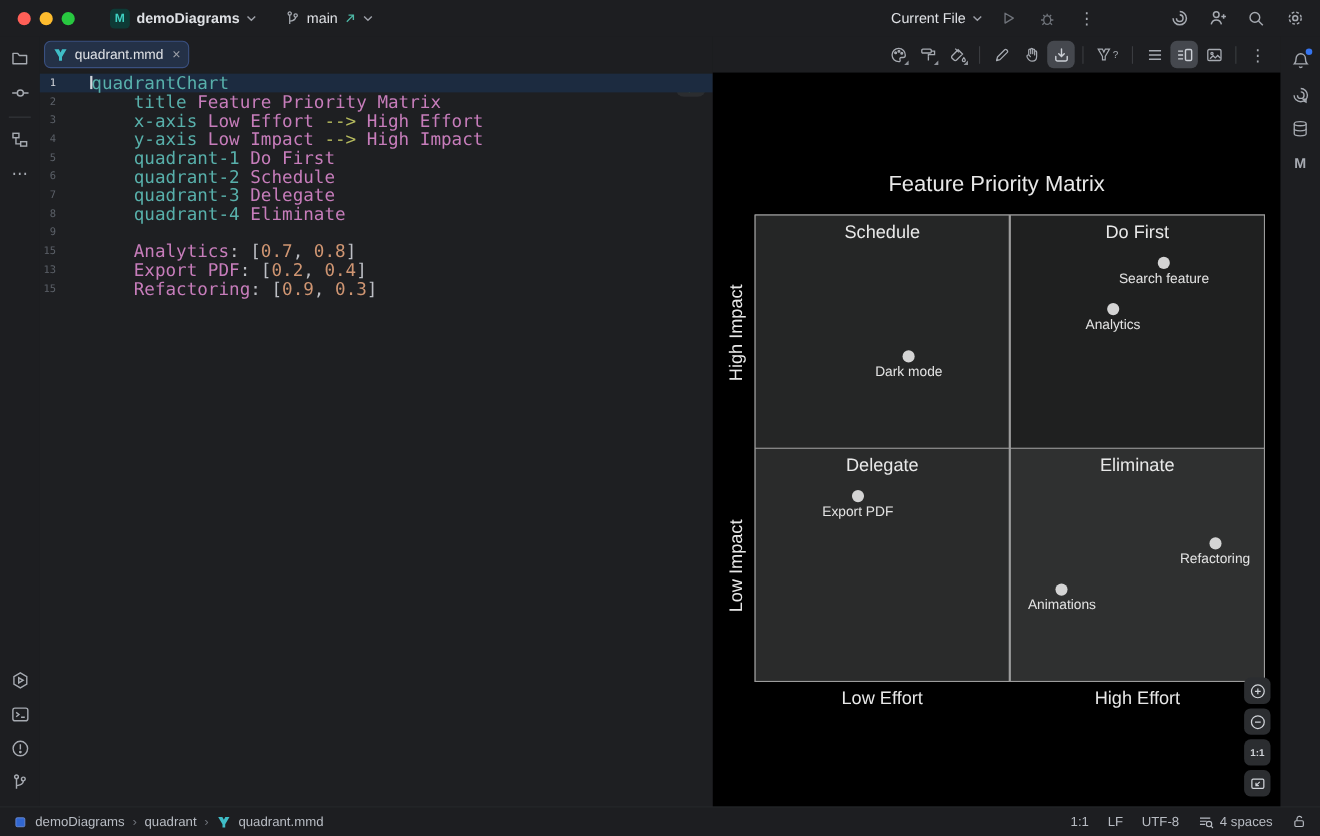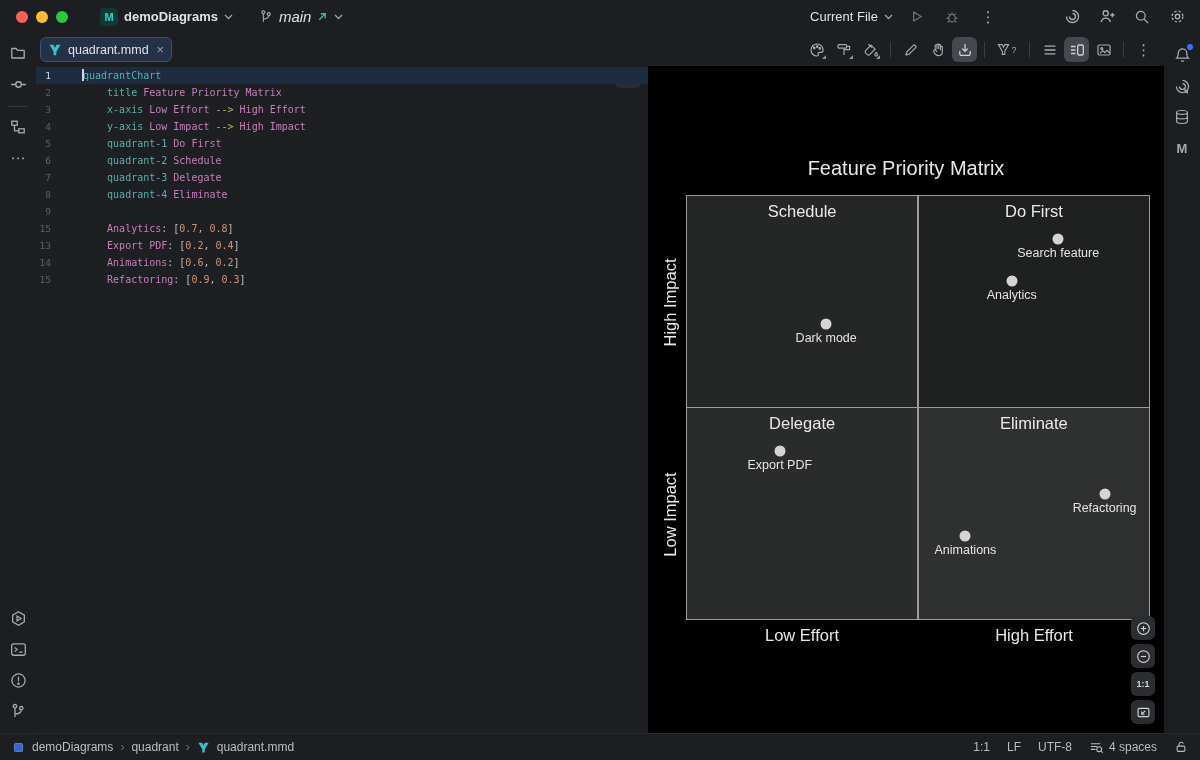--- a/index.html
+++ b/index.html
@@ -9,21 +9,21 @@
   .app { width:1200px; height:760px; display:flex; flex-direction:column; }
 
   
   .titlebar { height:33px; flex:none; display:flex; align-items:center; padding:0 10px 0 16px; background:#1d1e21; }
   .lights { display:flex; gap:8px; margin-right:26px; }
   .light { width:12px; height:12px; border-radius:50%; }
   .light.red { background:#ff5f57; } .light.yellow { background:#febc2e; } .light.green { background:#28c840; }
   .tb-group { display:flex; align-items:center; gap:6px; padding:3px 6px; border-radius:6px; cursor:default; }
   .proj-icon { width:18px; height:18px; border-radius:4px; background:#0e3a36; color:#3ecfc0; font-weight:700; font-size:11px; display:flex; align-items:center; justify-content:center; }
   .proj-name { font-weight:700; font-size:13px; }
-  .vcs-name { font-size:15px;font-style:italic; }
+  .vcs-name { font-size:13px; }
   .run-widget { margin-left:auto; margin-right:58px; display:flex; align-items:center; gap:10px; }
   .run-cfg { display:flex; align-items:center; gap:6px; font-size:13px; }
   .icon-btn { width:26px; height:26px; display:flex; align-items:center; justify-content:center; border-radius:6px; }
   .tb-right { display:flex; align-items:center; gap:9px; }
   .kebab { font-size:15px; color:#a6aab1; letter-spacing:0; }
 
   
   .main { height:700px; flex:none; display:flex; }
   .strip { width:36px; flex:none; display:flex; flex-direction:column; align-items:center; background:#1d1e21; padding-top:6px; }
   .strip .icon-btn { margin-bottom:3px; width:28px; height:28px; }
@@ -34,21 +34,21 @@
   
   .editor-col { width:612px; flex:none; display:flex; flex-direction:column; background:#1e1f22; }
   .tabrow { height:33px; flex:none; display:flex; align-items:center; padding-left:4px; background:#1d1e21; }
   .tab { height:25px; display:flex; align-items:center; gap:6px; padding:0 7px; border-radius:6px; background:#243147; border:1px solid #3a5080; font-size:12.5px; color:#dfe1e5; }
   .tab .close { font-size:13px; color:#9da0a8; margin-left:2px; }
   .editor { position:relative; height:667px; overflow:hidden; font-family:"DejaVu Sans Mono", monospace; padding-top:1px; }
   .line { position:relative; height:17px; line-height:17px; }
   .line.active { background:#1c2b40; }
   .ln { position:absolute; left:0; top:0; width:15px; text-align:right; font-size:9.5px; color:#5b6068; }
   .line.active .ln { color:#d6d9de; }
-  .lc { position:absolute; left:47px; top:0; font-size:10px; white-space:pre; color:#bcbec4; }
+  .lc { position:absolute; left:47px; top:0; font-size:16px; white-space:pre; color:#bcbec4; }
   .caret { position:absolute; left:46px; top:2px; width:1.5px; height:12px; background:#d4d7dd; }
   .tk-kw { color:#58b0ab; } .tk-str { color:#c77dbb; } .tk-ar { color:#b6bb5e; }
   .tk-num { color:#cf9572; } .tk-pn,.tk-pl { color:#bcbec4; }
   .inspection { position:absolute; top:4px; right:6px; width:28px; height:18px; border-radius:0 0 8px 8px; background:#2b2d30; display:flex; align-items:center; justify-content:center; }
 
   
   .preview-col { width:516px; flex:none; display:flex; flex-direction:column; }
   .ptoolbar { height:33px; flex:none; display:flex; align-items:center; justify-content:flex-end; gap:2px; padding-right:8px; background:#1d1e21; }
   .ptoolbar .icon-btn { width:25px; height:25px; position:relative; }
   .ptoolbar .icon-btn.selected { background:#45484e; }
@@ -293,24 +293,20 @@
             <span class="ln">9</span>
             <span class="lc"></span>
           </div>
           <div class="line">
             <span class="ln">15</span>
             <span class="lc"><span class="tk-str">    Analytics</span><span class="tk-pn">: [</span><span class="tk-num">0.7</span><span class="tk-pn">, </span><span class="tk-num">0.8</span><span class="tk-pn">]</span></span>
           </div>
           <div class="line">
             <span class="ln">13</span>
             <span class="lc"><span class="tk-str">    Export PDF</span><span class="tk-pn">: [</span><span class="tk-num">0.2</span><span class="tk-pn">, </span><span class="tk-num">0.4</span><span class="tk-pn">]</span></span>
-          </div>
-          <div class="line">
-            <span class="ln">14</span>
-            <span class="lc"><span class="tk-str">    Animations</span><span class="tk-pn">: [</span><span class="tk-num">0.6</span><span class="tk-pn">, </span><span class="tk-num">0.2</span><span class="tk-pn">]</span></span>
           </div>
           <div class="line">
             <span class="ln">15</span>
             <span class="lc"><span class="tk-str">    Refactoring</span><span class="tk-pn">: [</span><span class="tk-num">0.9</span><span class="tk-pn">, </span><span class="tk-num">0.3</span><span class="tk-pn">]</span></span>
           </div>
         </div>
     </section>
 
     <section class="preview-col">
       <div class="ptoolbar">

